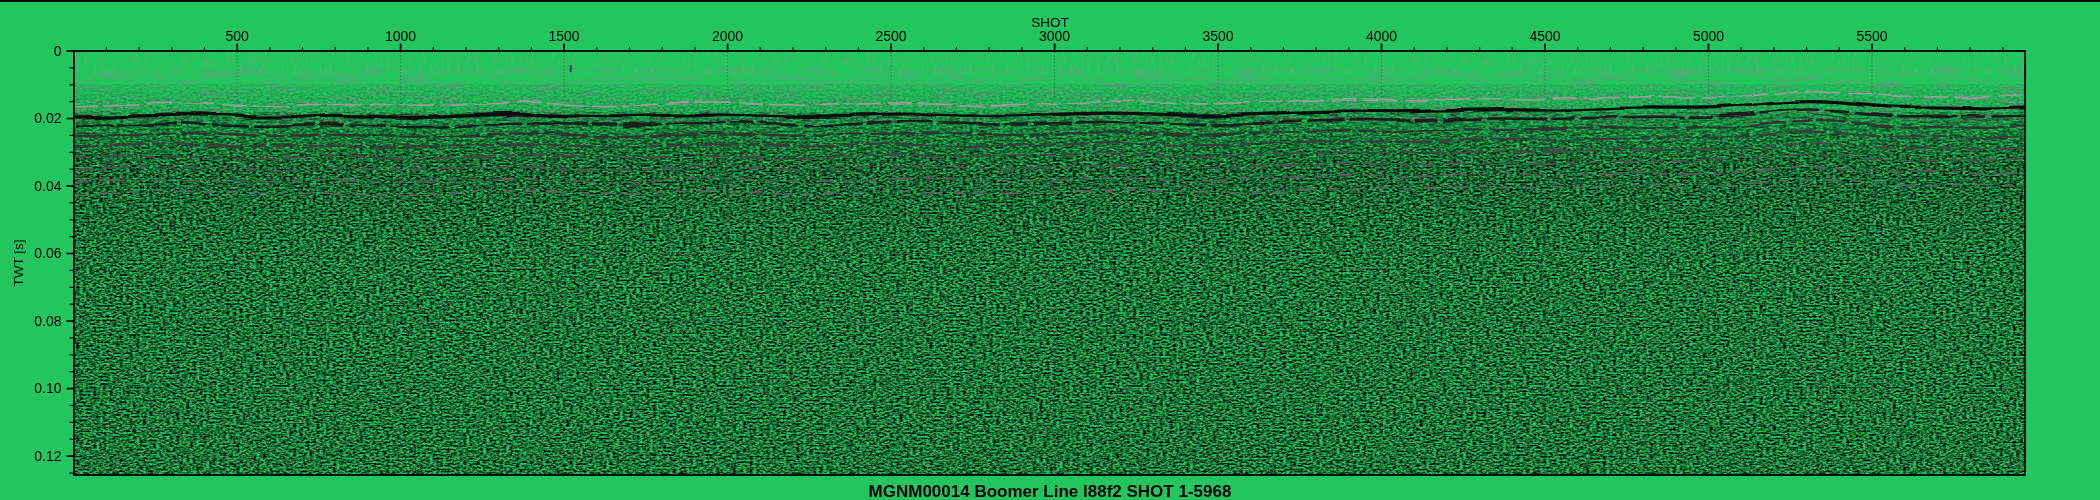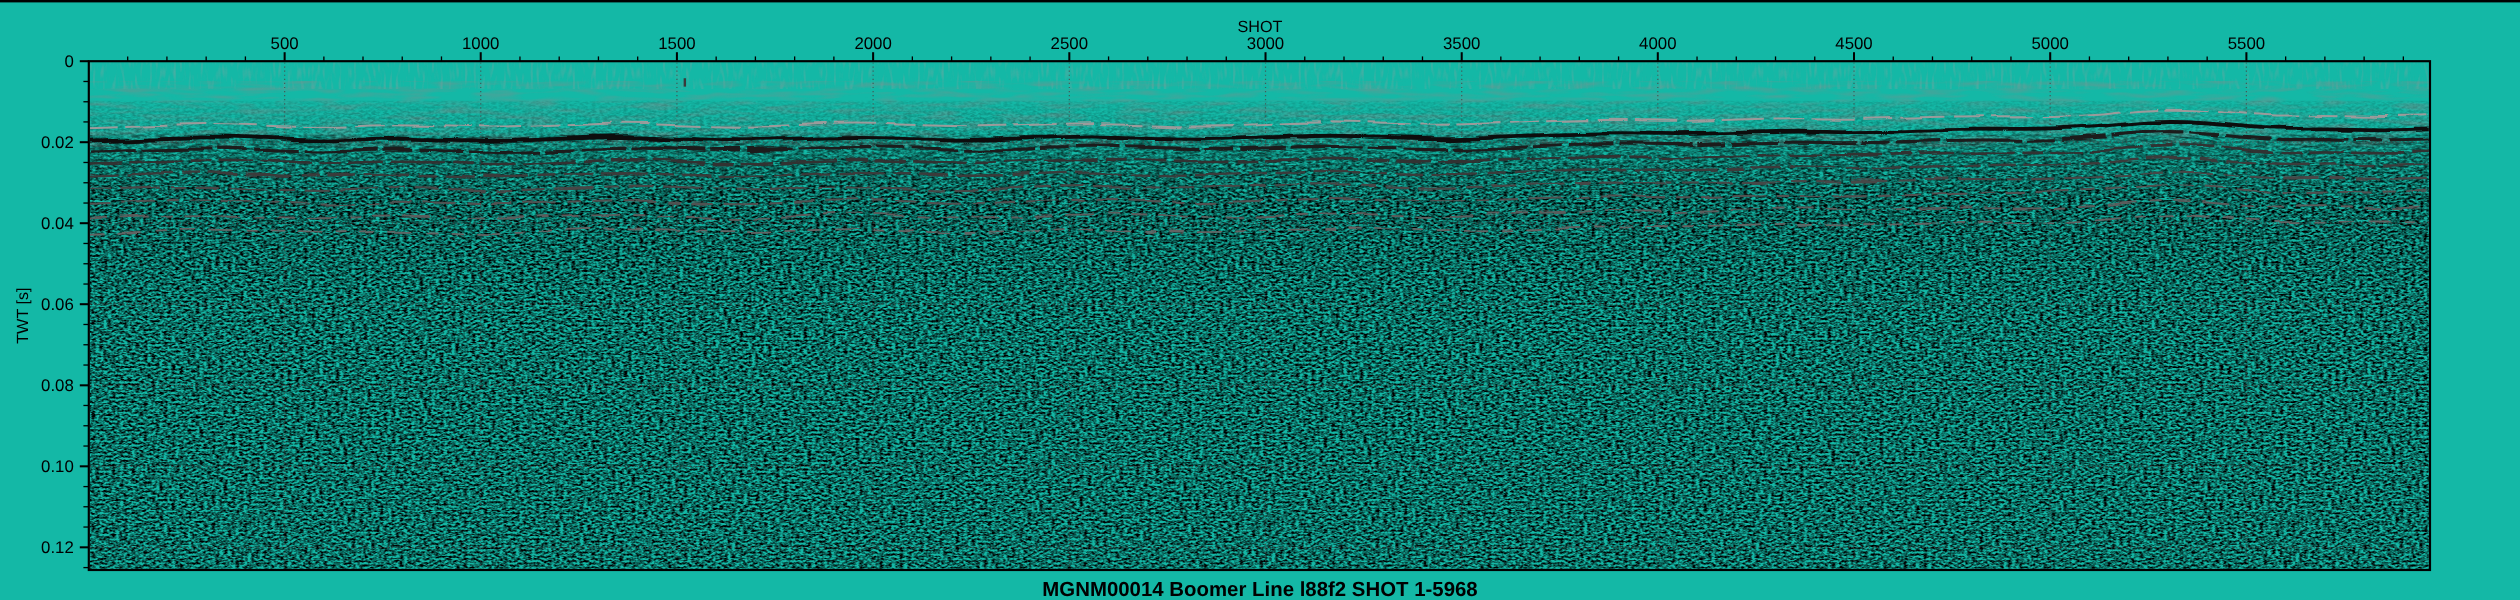--- a/index.html
+++ b/index.html
@@ -1,16 +1,16 @@
 <!DOCTYPE html>
 <html><head>
 <meta charset="utf-8">
 <style>
   html,body{margin:0;padding:0;background:#ffffff}
-  .page{position:relative;width:2100px;height:500px;overflow:hidden;background:#14b8a6;
+  .page{position:relative;width:2100px;height:500px;overflow:hidden;background:#22c55e;
         font-family:"Liberation Sans","DejaVu Sans",sans-serif}
   #chart{display:block}
   #chart text{fill:#000;font-family:"Liberation Sans","DejaVu Sans",sans-serif}
   .tick-label{font-size:14px}
   .ax-title{font-size:13.5px}
   .fig-title{font-size:17px;font-weight:700}
   .grid{stroke:#4a4a4a;stroke-width:1;stroke-dasharray:1 2.4;opacity:.85}
   .tick-major{stroke:#000;stroke-width:1.7}
   .tick-minor{stroke:#000;stroke-width:1.1}
   .frame{fill:none;stroke:#000;stroke-width:1.8}

